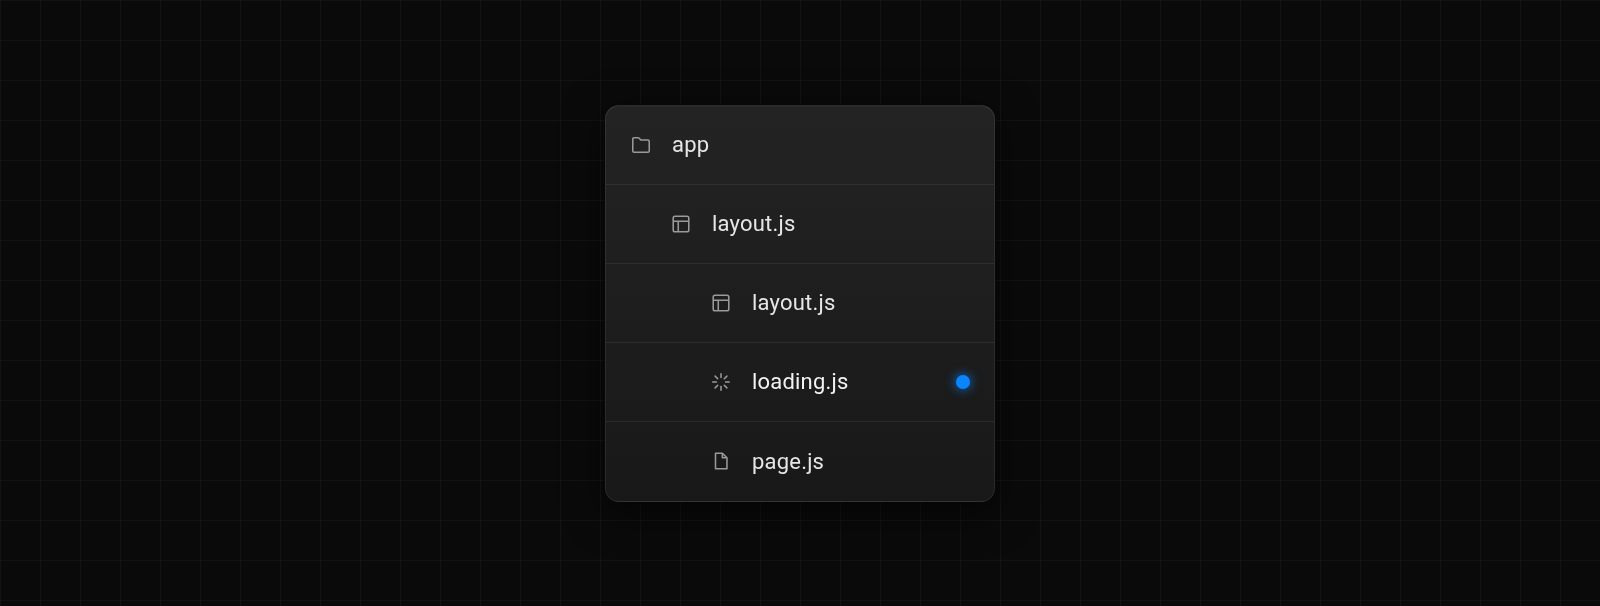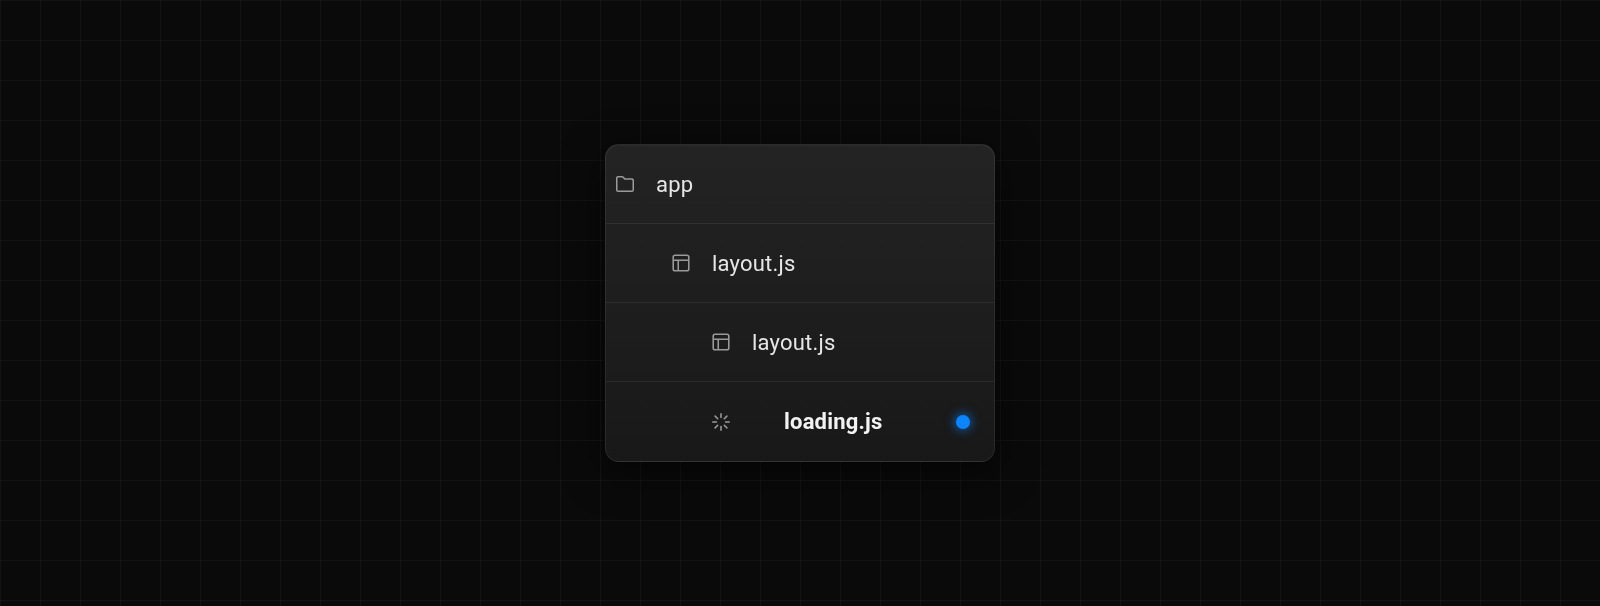--- a/index.html
+++ b/index.html
@@ -29,21 +29,21 @@
   .row {
     display: flex;
     align-items: center;
     height: 79px;
     border-bottom: 1px solid rgba(255,255,255,0.07);
     padding-right: 24px;
     position: relative;
   }
   .row:last-child { border-bottom: none; }
 
-  .row.depth-0 { padding-left: 8px; }
+  .row.depth-0 { padding-left: 24px; }
   .row.depth-1 { padding-left: 64px; }
   .row.depth-2 { padding-left: 104px; }
 
   .icon {
     width: 22px;
     height: 22px;
     flex: 0 0 22px;
     margin-right: 20px;
     display: inline-flex;
     align-items: center;
@@ -51,21 +51,21 @@
     color: #9a9a9a;
   }
   .icon svg { width: 22px; height: 22px; display: block; }
 
   .label {
     font-size: 22px;
     color: #e6e6e6;
     letter-spacing: 0.2px;
     font-weight: 400;
   }
-  .label.bold { font-weight: 700; color: #f2f2f2; margin-left: 32px; }
+  .label.bold { font-weight: 400; color: #f2f2f2; }
 
   .dot {
     width: 14px;
     height: 14px;
     border-radius: 50%;
     background: #0a84ff;
     box-shadow: 0 0 10px 2px rgba(10,132,255,0.55);
     margin-left: auto;
   }
 </style>
@@ -134,14 +134,22 @@
   <div class="row depth-2">
     <span class="icon">
       <svg viewBox="0 0 24 24">
           <use href="#ic-spinner"></use>
         </svg>
     </span>
     <span class="label bold">loading.js</span>
     <span class="dot"></span>
   </div>
 
+  <div class="row depth-2">
+    <span class="icon">
+      <svg viewBox="0 0 24 24">
+          <use href="#ic-file"></use>
+        </svg>
+    </span>
+    <span class="label">page.js</span>
+  </div>
 
 </div>
 
 </body></html>

